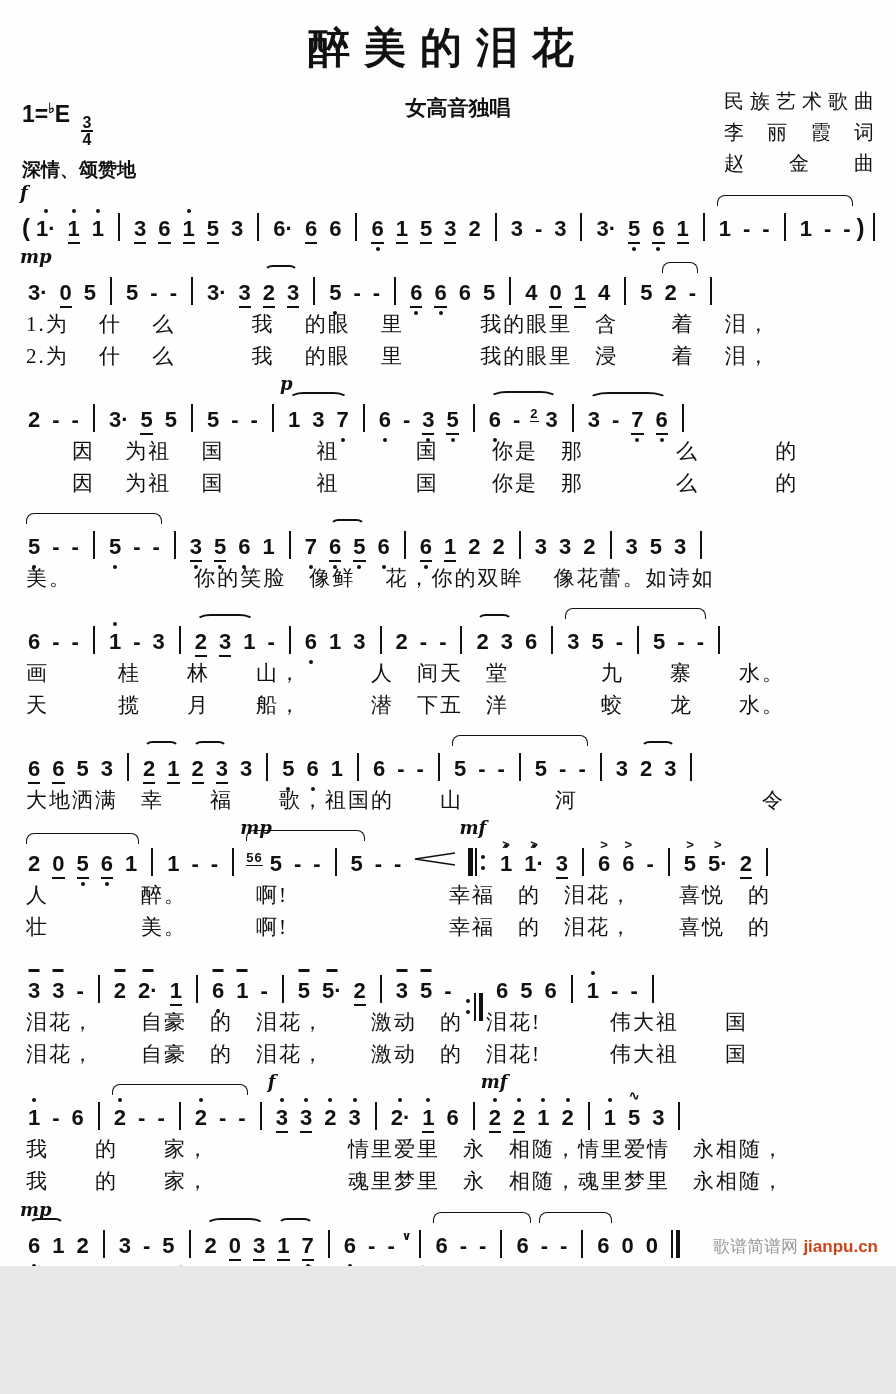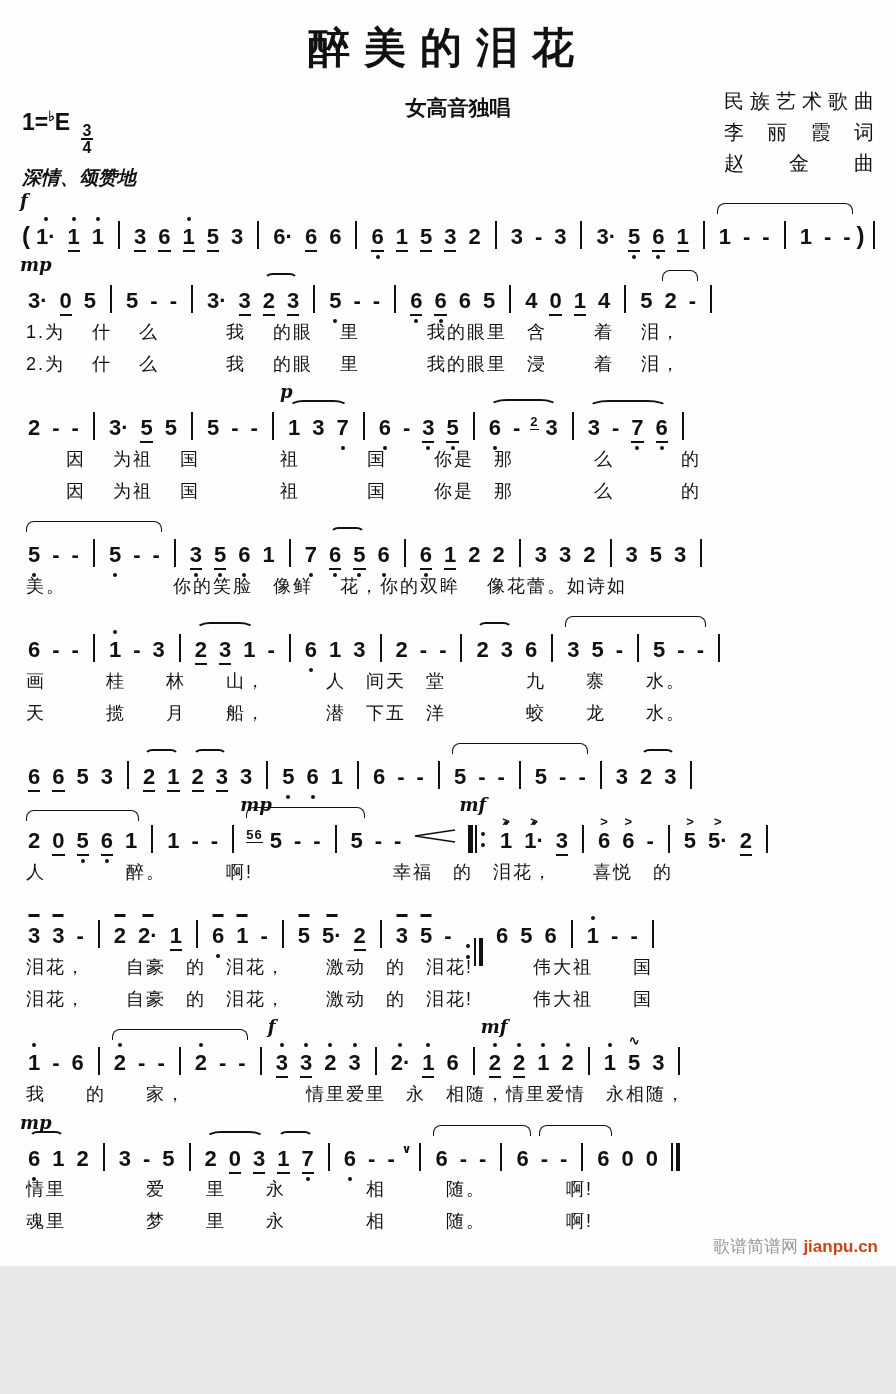--- a/index.html
+++ b/index.html
@@ -4,26 +4,26 @@
 <style>
   html,body{margin:0;padding:0;background:#e8e8e8;}
   .page{width:896px;height:1266px;background:#fefefe;position:relative;box-sizing:border-box;
         padding:16px 22px 0 22px;overflow:hidden;font-family:"DejaVu Sans",sans-serif;color:#111;}
   h1{margin:4px 0 10px 0;text-align:center;font-size:42px;font-weight:bold;
      letter-spacing:14px;font-family:"DejaVu Serif","DejaVu Sans",serif;}
   .subrow{display:grid;grid-template-columns:210px 1fr 190px;align-items:start;}
   .subtitle{text-align:center;font-size:21px;font-weight:bold;margin-top:8px;}
   .credits{width:150px;margin-left:auto;font-size:20px;line-height:31px;}
   .credits div{text-align:justify;text-align-last:justify;}
-  .keyblock{margin-top:22px;font-family:"Liberation Sans",sans-serif;font-weight:bold;font-size:23px;}
+  .keyblock{margin-top:14px;font-family:"Liberation Sans",sans-serif;font-weight:bold;font-size:23px;}
   .keyblock sup{font-size:14px;vertical-align:9px;}
   .frac{display:inline-flex;flex-direction:column;align-items:center;font-size:16px;line-height:15px;
         vertical-align:-6px;margin-left:4px;}
   .frac .den{border-top:2px solid #111;padding:0 2px;}
-  .tempo{font-size:19px;margin-top:10px;font-style:italic;}
+  .tempo{font-size:19px;margin-top:10px;}
   
   .system{margin-bottom:2px;}
   .line{white-space:nowrap;padding:30px 0 4px 0;height:28px;}
   .n{position:relative;display:inline-block;font:bold 22px "Liberation Sans",sans-serif;
      margin:0 6px;line-height:26px;vertical-align:baseline;}
   .n i{font-style:normal;}
   .u1{border-bottom:2.5px solid #111;}
   .du{position:absolute;top:-7px;left:50%;transform:translateX(-50%);width:4px;height:4px;border-radius:50%;background:#111;}
   .dd{position:absolute;bottom:-9px;left:50%;transform:translateX(-50%);width:4px;height:4px;border-radius:50%;background:#111;}
   .ac{position:absolute;top:-19px;left:50%;transform:translateX(-50%);font-size:13px;font-weight:bold;}
@@ -40,22 +40,22 @@
   .grp{position:relative;display:inline-block;}
   .slur{position:absolute;top:-15px;left:7px;right:7px;height:10px;
         border:2px solid transparent;border-top-color:#111;border-radius:50%/100%;}
   .tie{position:absolute;top:-18px;left:4px;right:4px;height:10px;
        border:1.8px solid #111;border-bottom:none;border-radius:8px 8px 0 0;}
   .dyn{position:relative;display:inline-block;width:0;height:26px;vertical-align:-4px;}
   .dyn i{position:absolute;left:-2px;top:-32px;font:italic bold 18px "DejaVu Serif",serif;}
   .gr{display:inline-block;font:bold 13px "Liberation Sans",sans-serif;border-bottom:1.5px solid #111;
       vertical-align:9px;margin:0 1px 0 4px;letter-spacing:1px;}
   .hp{display:inline-block;vertical-align:4px;margin:0 4px;}
-  .lyr{font-size:18px;line-height:31px;margin:0 0 1px 4px;white-space:pre;letter-spacing:2px;
-       font-family:Liberation Sans, sans-serif;}
+  .lyr{font-size:21px;line-height:31px;margin:0 0 1px 4px;white-space:pre;letter-spacing:2px;
+       font-family:Liberation Serif, serif;}
   .watermark{position:absolute;right:18px;bottom:8px;font-size:17px;}
   .wm-site{color:#999;}
   .wm-domain{color:#cc4418;font-weight:bold;font-family:"Liberation Sans",sans-serif;}
 </style>
 </head>
 <body>
 
 <div class="page">
   <h1>醉美的泪花</h1>
 
@@ -94,49 +94,52 @@
         <div class="line"><span class="grp"><span class="tie"></span><span class="n">5<i class="dd"></i></span><span class="n">-</span><span class="n">-</span><span class="bar"></span><span class="n">5<i class="dd"></i></span><span class="n">-</span><span class="n">-</span></span><span class="bar"></span><span class="n u1">3<i class="dd"></i></span><span class="n u1">5<i class="dd"></i></span><span class="n">6<i class="dd"></i></span><span class="n">1</span><span class="bar"></span><span class="n">7<i class="dd"></i></span><span class="grp"><span class="slur"></span><span class="n u1">6<i class="dd"></i></span><span class="n u1">5<i class="dd"></i></span></span><span class="n">6<i class="dd"></i></span><span class="bar"></span><span class="n u1">6<i class="dd"></i></span><span class="n u1">1</span><span class="n">2</span><span class="n">2</span><span class="bar"></span><span class="n">3</span><span class="n">3</span><span class="n">2</span><span class="bar"></span><span class="n">3</span><span class="n">5</span><span class="n">3</span><span class="bar"></span></div>
         <div class="lyr">美。　　　　　 你的笑脸　像鲜　 花，你的双眸　 像花蕾。如诗如</div>
       </div>
       <div class="system">
         <div class="line"><span class="n">6</span><span class="n">-</span><span class="n">-</span><span class="bar"></span><span class="n">1<i class="du"></i></span><span class="n">-</span><span class="n">3</span><span class="bar"></span><span class="grp"><span class="slur"></span><span class="n u1">2</span><span class="n u1">3</span><span class="n">1</span></span><span class="n">-</span><span class="bar"></span><span class="n">6<i class="dd"></i></span><span class="n">1</span><span class="n">3</span><span class="bar"></span><span class="n">2</span><span class="n">-</span><span class="n">-</span><span class="bar"></span><span class="grp"><span class="slur"></span><span class="n">2</span><span class="n">3</span></span><span class="n">6</span><span class="bar"></span><span class="grp"><span class="tie"></span><span class="n">3</span><span class="n">5</span><span class="n">-</span><span class="bar"></span><span class="n">5</span><span class="n">-</span><span class="n">-</span></span><span class="bar"></span></div>
         <div class="lyr">画　　　桂　　林　　山，　　　人　间天　堂　　　　九　　寨　　水。</div>
         <div class="lyr">天　　　揽　　月　　船，　　　潜　下五　洋　　　　蛟　　龙　　水。</div>
       </div>
       <div class="system">
         <div class="line"><span class="n u1">6</span><span class="n u1">6</span><span class="n">5</span><span class="n">3</span><span class="bar"></span><span class="grp"><span class="slur"></span><span class="n u1">2</span><span class="n u1">1</span></span><span class="grp"><span class="slur"></span><span class="n u1">2</span><span class="n u1">3</span></span><span class="n">3</span><span class="bar"></span><span class="n">5<i class="dd"></i></span><span class="n">6<i class="dd"></i></span><span class="n">1</span><span class="bar"></span><span class="n">6</span><span class="n">-</span><span class="n">-</span><span class="bar"></span><span class="grp"><span class="tie"></span><span class="n">5</span><span class="n">-</span><span class="n">-</span><span class="bar"></span><span class="n">5</span><span class="n">-</span><span class="n">-</span></span><span class="bar"></span><span class="n">3</span><span class="grp"><span class="slur"></span><span class="n">2</span><span class="n">3</span></span><span class="bar"></span></div>
+        <div class="lyr">大地洒满　幸　　福　　歌，祖国的　　山　　　　河　　　　　　　　令</div>
       </div>
       <div class="system">
         <div class="line"><span class="grp"><span class="tie"></span><span class="n">2</span><span class="n u1">0</span><span class="n u1">5<i class="dd"></i></span><span class="n u1">6<i class="dd"></i></span><span class="n">1</span></span><span class="bar"></span><span class="n">1</span><span class="n">-</span><span class="n">-</span><span class="bar"></span><span class="dyn"><i>mp</i></span><span class="grp"><span class="tie"></span><span class="gr">56</span><span class="n">5</span><span class="n">-</span><span class="n">-</span><span class="bar"></span><span class="n">5</span></span><span class="n">-</span><span class="n">-</span><span class="hp"><svg width="46" height="16" viewBox="0 0 46 16">
               <path d="M44 2 L4 8 L44 14" fill="none" stroke="#111" stroke-width="1.6"></path>
             </svg></span><span class="dyn"><i>mf</i></span><span class="bwrap">
             <i class="bthick"></i>
             <i class="bthin"></i>
             <span class="rdots">
               <i></i>
               <i></i>
             </span>
           </span><span class="n">1<i class="du"></i><i class="ac">&gt;</i></span><span class="n">1·<i class="du"></i><i class="ac">&gt;</i></span><span class="n u1">3</span><span class="bar"></span><span class="n">6<i class="ac">&gt;</i></span><span class="n">6<i class="ac">&gt;</i></span><span class="n">-</span><span class="bar"></span><span class="n">5<i class="ac">&gt;</i></span><span class="n">5·<i class="ac">&gt;</i></span><span class="n u1">2</span><span class="bar"></span></div>
         <div class="lyr">人　　　　醉。　　　啊!　　　　　　　幸福　的　泪花，　　喜悦　的</div>
+        <div class="lyr">壮　　　　美。　　　啊!　　　　　　　幸福　的　泪花，　　喜悦　的</div>
       </div>
       <div class="system">
         <div class="line"><span class="n">3<i class="tn"></i></span><span class="n">3<i class="tn"></i></span><span class="n">-</span><span class="bar"></span><span class="n">2<i class="tn"></i></span><span class="n">2·<i class="tn"></i></span><span class="n u1">1</span><span class="bar"></span><span class="n">6<i class="dd"></i><i class="tn"></i></span><span class="n">1<i class="tn"></i></span><span class="n">-</span><span class="bar"></span><span class="n">5<i class="tn"></i></span><span class="n">5·<i class="tn"></i></span><span class="n u1">2</span><span class="bar"></span><span class="n">3<i class="tn"></i></span><span class="n">5<i class="tn"></i></span><span class="n">-</span><span class="bwrap">
             <span class="rdots">
               <i></i>
               <i></i>
             </span>
             <i class="bthin"></i>
             <i class="bthick"></i>
           </span><span class="n">6</span><span class="n">5</span><span class="n">6</span><span class="bar"></span><span class="n">1<i class="du"></i></span><span class="n">-</span><span class="n">-</span><span class="bar"></span></div>
         <div class="lyr">泪花，　　自豪　的　泪花，　　激动　的　泪花!　　　伟大祖　　国</div>
         <div class="lyr">泪花，　　自豪　的　泪花，　　激动　的　泪花!　　　伟大祖　　国</div>
       </div>
       <div class="system">
         <div class="line"><span class="n">1<i class="du"></i></span><span class="n">-</span><span class="n">6</span><span class="bar"></span><span class="grp"><span class="tie"></span><span class="n">2<i class="du"></i></span><span class="n">-</span><span class="n">-</span><span class="bar"></span><span class="n">2<i class="du"></i></span><span class="n">-</span><span class="n">-</span></span><span class="bar"></span><span class="dyn"><i>f</i></span><span class="n u1">3<i class="du"></i></span><span class="n u1">3<i class="du"></i></span><span class="n">2<i class="du"></i></span><span class="n">3<i class="du"></i></span><span class="bar"></span><span class="n">2·<i class="du"></i></span><span class="n u1">1<i class="du"></i></span><span class="n">6</span><span class="bar"></span><span class="dyn"><i>mf</i></span><span class="n u1">2<i class="du"></i></span><span class="n u1">2<i class="du"></i></span><span class="n">1<i class="du"></i></span><span class="n">2<i class="du"></i></span><span class="bar"></span><span class="n">1<i class="du"></i></span><span class="n">5<i class="tr">∿</i></span><span class="n">3</span><span class="bar"></span></div>
         <div class="lyr">我　　的　　家，　　　　　　情里爱里　永　相随，情里爱情　永相随，</div>
+        <div class="lyr">我　　的　　家，　　　　　　魂里梦里　永　相随，魂里梦里　永相随，</div>
       </div>
       <div class="system">
         <div class="line"><span class="dyn"><i>mp</i></span><span class="grp"><span class="slur"></span><span class="n">6<i class="dd"></i></span><span class="n">1</span></span><span class="n">2</span><span class="bar"></span><span class="n">3</span><span class="n">-</span><span class="n">5</span><span class="bar"></span><span class="grp"><span class="slur"></span><span class="n">2</span><span class="n u1">0</span><span class="n u1">3</span></span><span class="grp"><span class="slur"></span><span class="n u1">1</span><span class="n u1">7<i class="dd"></i></span></span><span class="bar"></span><span class="n">6<i class="dd"></i></span><span class="n">-</span><span class="n">-</span><span class="br">∨</span><span class="bar"></span><span class="grp"><span class="tie"></span><span class="n">6</span><span class="n">-</span><span class="n">-</span><span class="bar"></span><span class="n">6</span></span><span class="grp"><span class="tie"></span><span class="n">-</span><span class="n">-</span><span class="bar"></span><span class="n">6</span></span><span class="n">0</span><span class="n">0</span><span class="bwrap">
             <i class="bthin"></i>
             <i class="bthick"></i>
           </span></div>
         <div class="lyr">情里　　　　爱　　里　　永　　　　相　　　随。　　　　啊!</div>
         <div class="lyr">魂里　　　　梦　　里　　永　　　　相　　　随。　　　　啊!</div>
       </div>
     </div>

